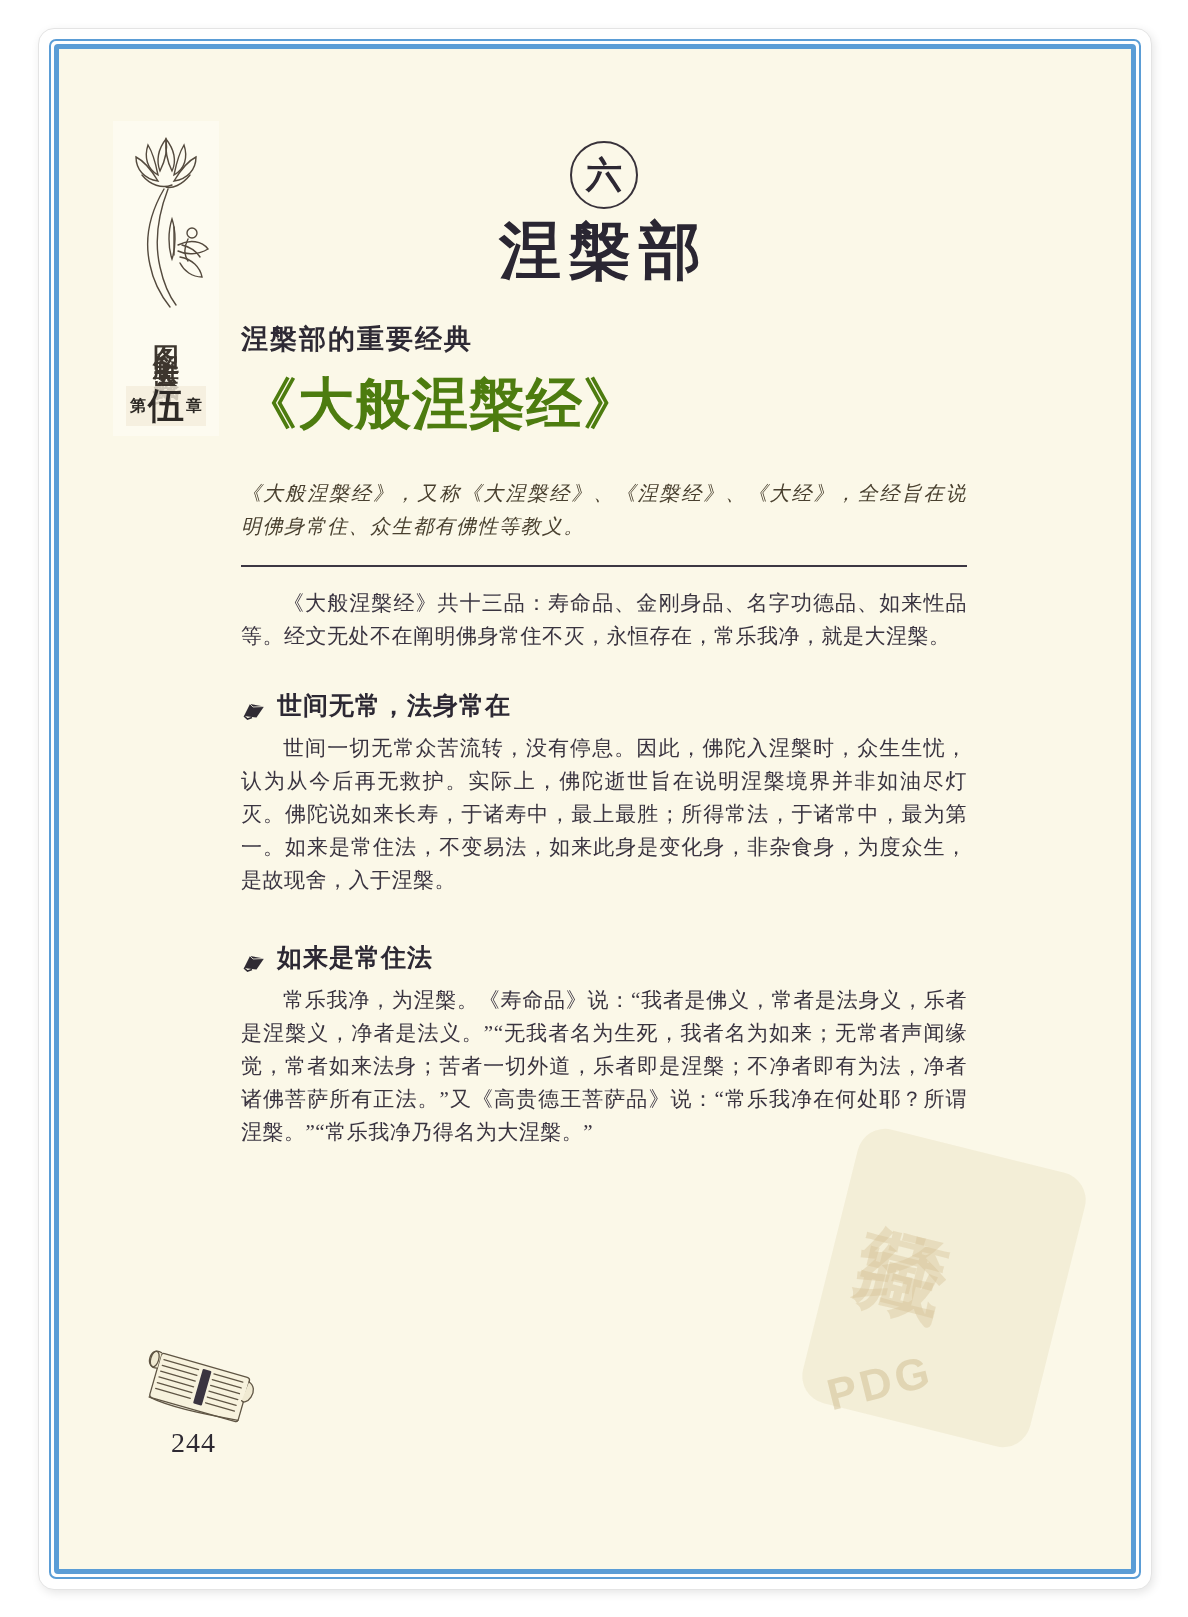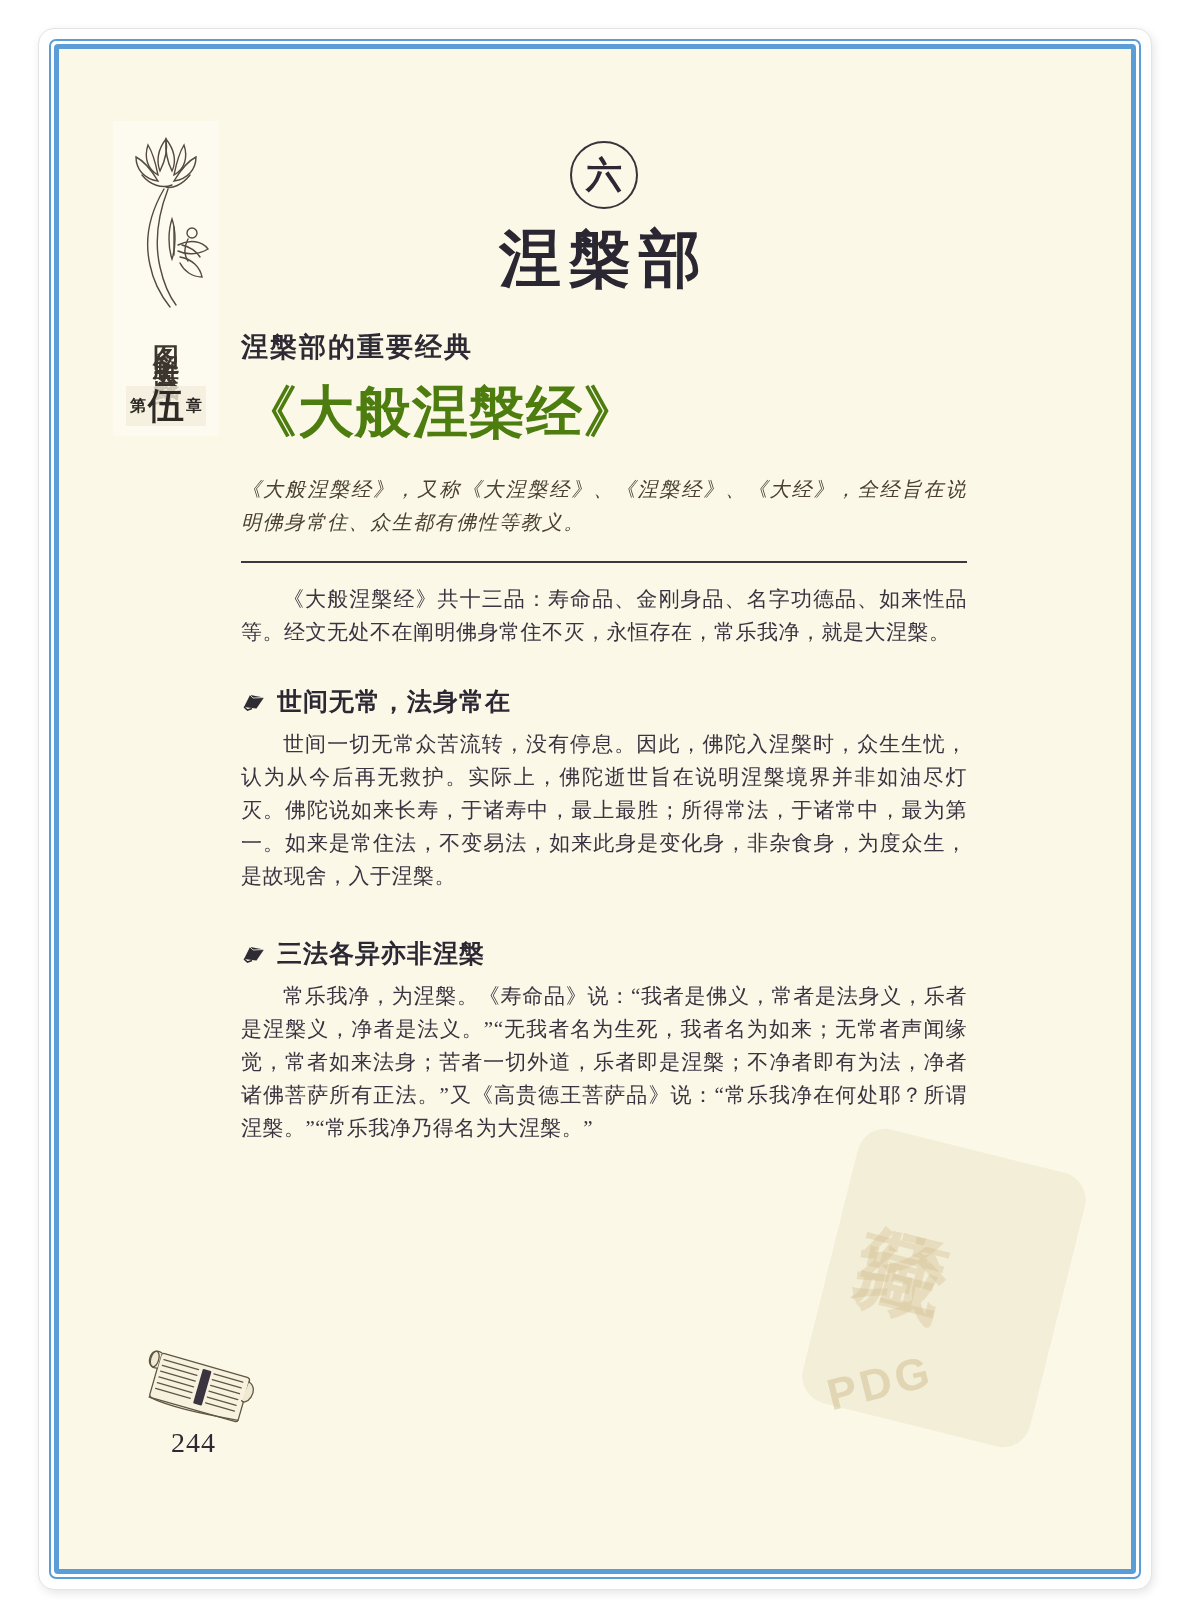--- a/index.html
+++ b/index.html
@@ -45,47 +45,47 @@
   .chapter .small{font-size:16px;font-weight:bold;}
   .chapter .big{font-size:36px;font-weight:bold;line-height:36px;font-family:"Liberation Serif",serif;}
   
   .main{position:absolute;left:182px;top:0;width:726px;}
   .part-circle{
     width:64px;height:64px;margin:92px auto 0 auto;border:2.5px solid #38323a;
     border-radius:50%;display:flex;align-items:center;justify-content:center;
     font-size:36px;color:#2d2833;font-family:"Liberation Serif",serif;font-weight:bold;
   }
   .part-title{
-    margin-top:8px;text-align:center;
+    text-align:center;
     font-family:"Liberation Sans","DejaVu Sans",sans-serif;
     font-size:62px;font-weight:bold;letter-spacing:8px;color:#2a2632;
   }
   .kicker{
     margin-top:28px;font-size:27px;font-weight:bold;color:#2e2a34;
     font-family:"Liberation Serif","DejaVu Serif",serif;letter-spacing:2px;
   }
   .sutra-title{
     margin-top:10px;font-size:56px;font-weight:bold;color:#4d7c0f;
     font-family:"Liberation Serif","DejaVu Serif",serif;letter-spacing:1px;
   }
   .intro{
-    margin-top:22px;font-size:20px;line-height:33px;color:#49402f;
+    margin-top:34px;font-size:20px;line-height:33px;color:#49402f;
     font-style:italic;letter-spacing:1.5px;text-align:justify;
   }
   .divider{margin-top:22px;border-top:2.5px solid #3c3742;width:100%;}
   .para{
     font-size:21px;line-height:33px;color:#3a3440;text-align:justify;
     text-indent:2em;letter-spacing:.5px;
   }
   .lead{margin-top:20px;}
   .section{margin-top:36px;}
   .section.s2{margin-top:44px;}
   .section.s3{margin-top:18px;}
   .sec-head{
-    display:flex;align-items:center;gap:10px;
+    display:flex;align-items:flex-end;gap:10px;
     font-family:"Liberation Sans","DejaVu Sans",sans-serif;
     font-size:25px;font-weight:bold;color:#2c2833;letter-spacing:1px;
   }
   .sec-head .mark{flex:0 0 auto;display:flex;}
   .sec-body{margin-top:10px;}
   
   .scroll-illo{position:absolute;left:76px;top:1290px;width:132px;height:102px;}
   .page-number{
     position:absolute;left:112px;top:1378px;font-size:28px;color:#2e2a33;
     font-family:"Liberation Serif",serif;letter-spacing:1px;
@@ -176,21 +176,21 @@
 
       <div class="section s3">
         <div class="sec-head">
           <span class="mark">
             <svg width="26" height="22" viewBox="0 0 26 22">
                 <path d="M3 16 L9 4 L23 6.5 L15.5 17.5 Z" fill="#2f2b33"></path>
                 <path d="M3 16 L6.5 19 L11 17.5" fill="none" stroke="#2f2b33" stroke-width="1.6"></path>
                 <path d="M9 4 L12 7 L23 6.5" fill="none" stroke="#fbf8e8" stroke-width="0.8"></path>
               </svg>
           </span>
-          <span>三法各异亦非涅槃</span>
+          <span>如来是常住法</span>
         </div>
         <p class="para sec-body">常乐我净，为涅槃。《寿命品》说：“我者是佛义，常者是法身义，乐者是涅槃义，净者是法义。”“无我者名为生死，我者名为如来；无常者声闻缘觉，常者如来法身；苦者一切外道，乐者即是涅槃；不净者即有为法，净者诸佛菩萨所有正法。”又《高贵德王菩萨品》说：“常乐我净在何处耶？所谓涅槃。”“常乐我净乃得名为大涅槃。”</p>
       </div>
     </div>
 
     <svg class="scroll-illo" viewBox="0 0 132 102" fill="none" stroke="#5f5544" stroke-width="1.3" stroke-linecap="round">
       <g transform="rotate(16 66 51)">
         <rect x="18" y="26" width="92" height="46" rx="3" fill="#f7f2dd"></rect>
         <path d="M18 26 C12 24 8 28 8 34 C8 40 12 44 18 42" fill="#f0ead2"></path>
         <ellipse cx="13" cy="34" rx="4" ry="8"></ellipse>

